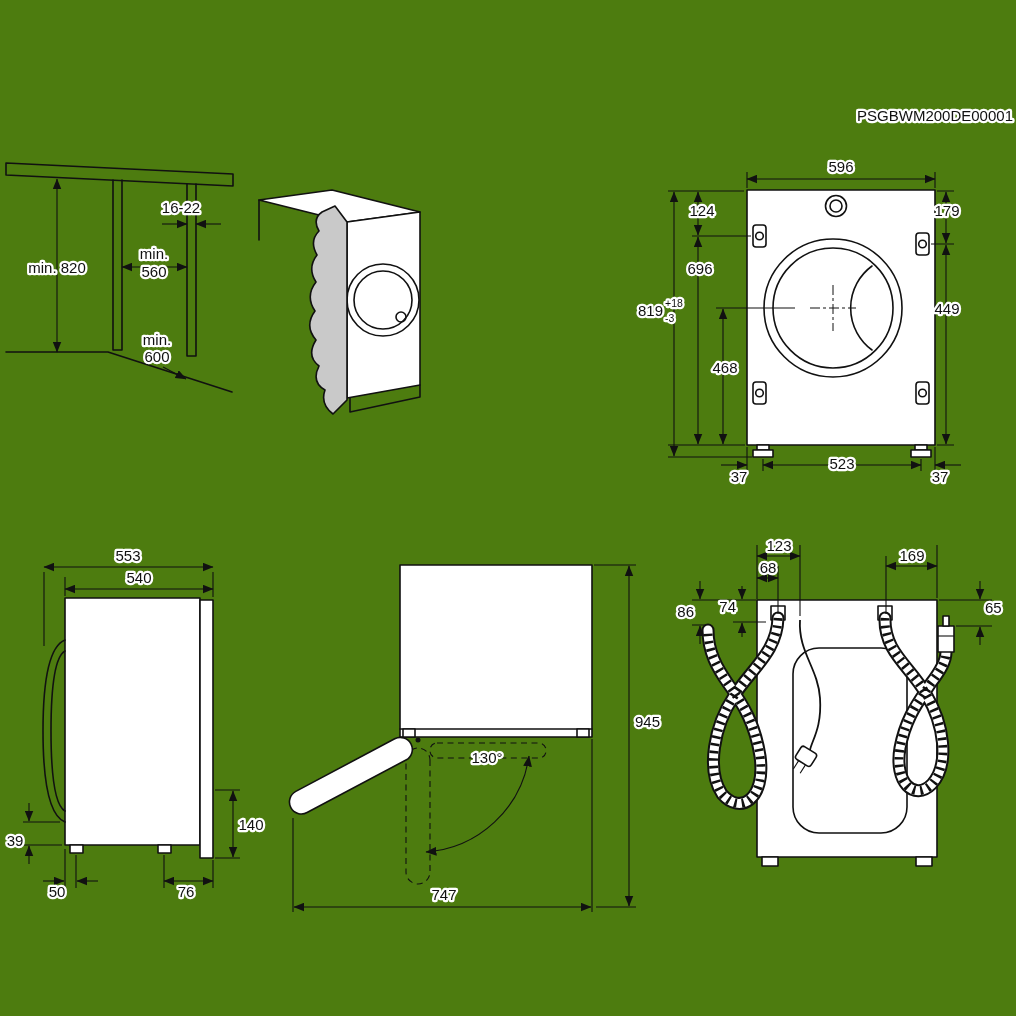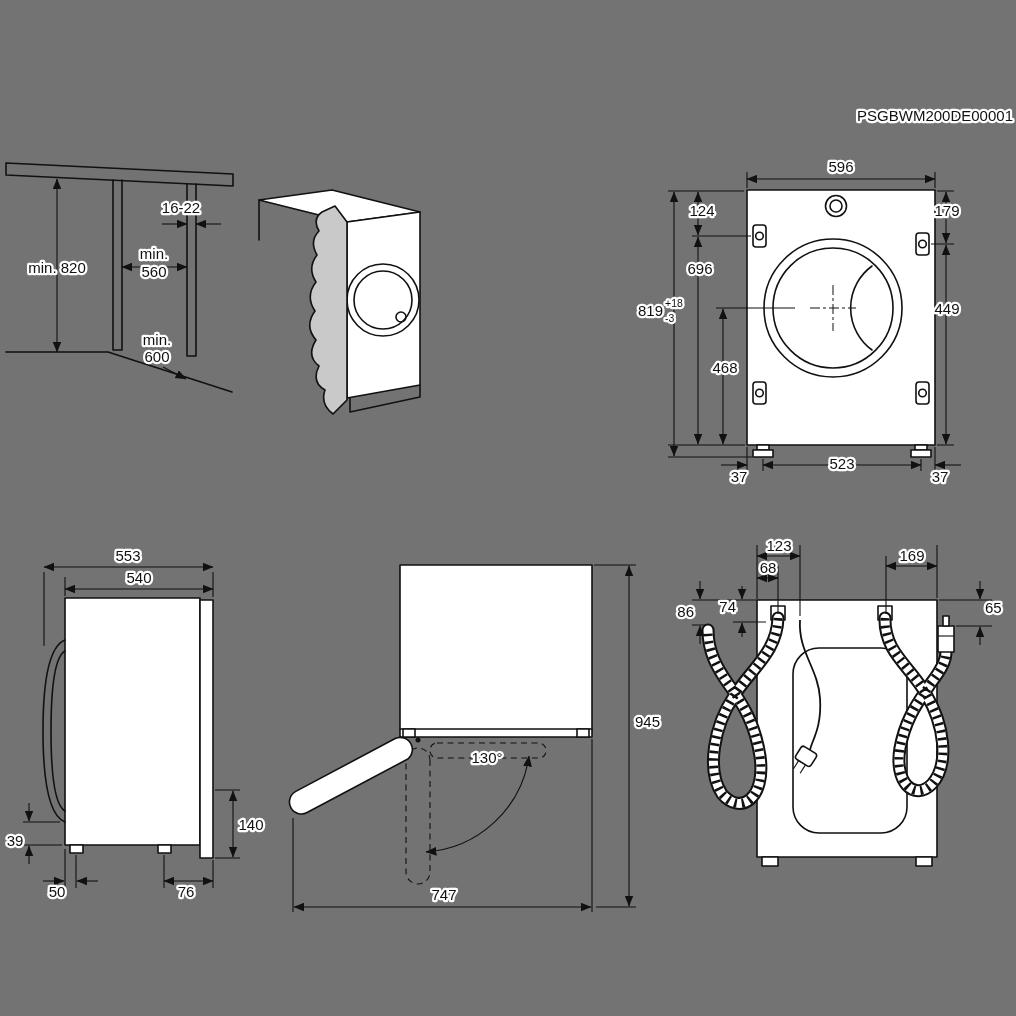--- a/index.html
+++ b/index.html
@@ -1,16 +1,16 @@
 <!DOCTYPE html>
 <html><head>
 <meta charset="utf-8">
 <style>
   html,body{margin:0;padding:0;background:#fff;}
-  #stage{position:relative;width:1016px;height:1016px;background:#737373;overflow:hidden;}
+  #stage{position:relative;width:1016px;height:1016px;background:#4d7c0f;overflow:hidden;}
   svg{display:block;}
   text{
     font-family:"Liberation Sans","DejaVu Sans",sans-serif;
     font-size:15px;fill:#111;
     stroke:#fff;stroke-width:4.5px;paint-order:stroke;stroke-linejoin:round;
     text-anchor:middle;
   }
   text.s{text-anchor:start}
   text.e{text-anchor:end}
   text.t{font-size:10.5px}

